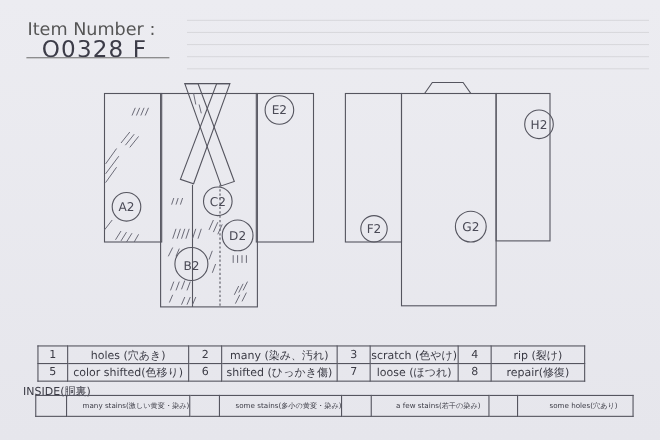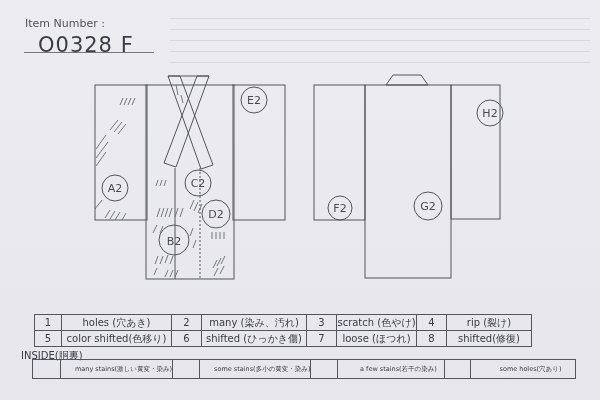--- a/index.html
+++ b/index.html
@@ -1,20 +1,20 @@
 <!DOCTYPE html>
 <html><head>
 <meta charset="utf-8">
 <style>
   html,body{margin:0;padding:0;}
   body{width:600px;height:400px;overflow:hidden;background:#e9e9ee;font-family:"DejaVu Sans","Liberation Sans",sans-serif;color:#3a3a44;position:relative;}
   .paper{position:absolute;left:0;top:0;width:600px;height:400px;background:linear-gradient(180deg,#ececf1 0%,#e6e6ec 100%);}
   .ghost{position:absolute;left:170px;top:8px;width:420px;height:70px;opacity:0.18;}
   .ghost div{height:1px;background:#888;margin:10px 0;}
-  .item-label{position:absolute;left:25px;top:17px;font-size:11px;color:#555;}
+  .item-label{position:absolute;left:25px;top:17px;font-size:16px;color:#555;}
   .item-num{position:absolute;left:38px;top:33px;font-size:21px;letter-spacing:1px;color:#3c3c48;text-align:right;}
   .item-line{position:absolute;left:24px;top:52px;width:130px;height:1px;background:#777;}
   svg.drw{position:absolute;left:0;top:0;}
   table{border-collapse:collapse;position:absolute;}
   td{border:1px solid #55555f;font-size:10px;text-align:center;padding:0;height:15px;color:#3a3a44;white-space:nowrap;}
   .legend{left:34px;top:314px;}
   .inside-title{position:absolute;left:21px;top:349px;font-size:10px;font-weight:normal;color:#3a3a44;}
   .inside{left:32px;top:359px;}
   .inside td{height:18px;font-size:6.5px;padding-left:14px;}
 </style>
@@ -133,21 +133,21 @@
       <td>rip (裂け)</td>
     </tr>
     <tr>
       <td>5</td>
       <td>color shifted(色移り)</td>
       <td>6</td>
       <td>shifted (ひっかき傷)</td>
       <td>7</td>
       <td>loose (ほつれ)</td>
       <td>8</td>
-      <td>shifted(修復)</td>
+      <td>repair(修復)</td>
     </tr>
   </tbody>
     </table>
 
   <div class="inside-title">INSIDE(胴裏)</div>
 
   <table class="inside">
     <colgroup>
       <col style="width:28px">
         <col style="width:107px">

